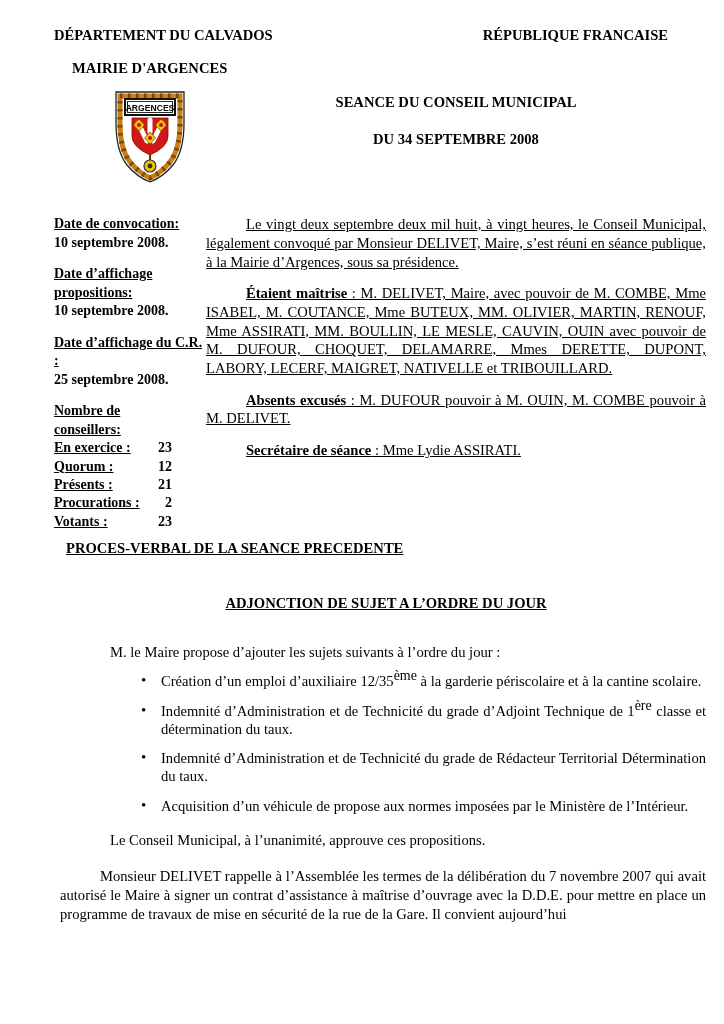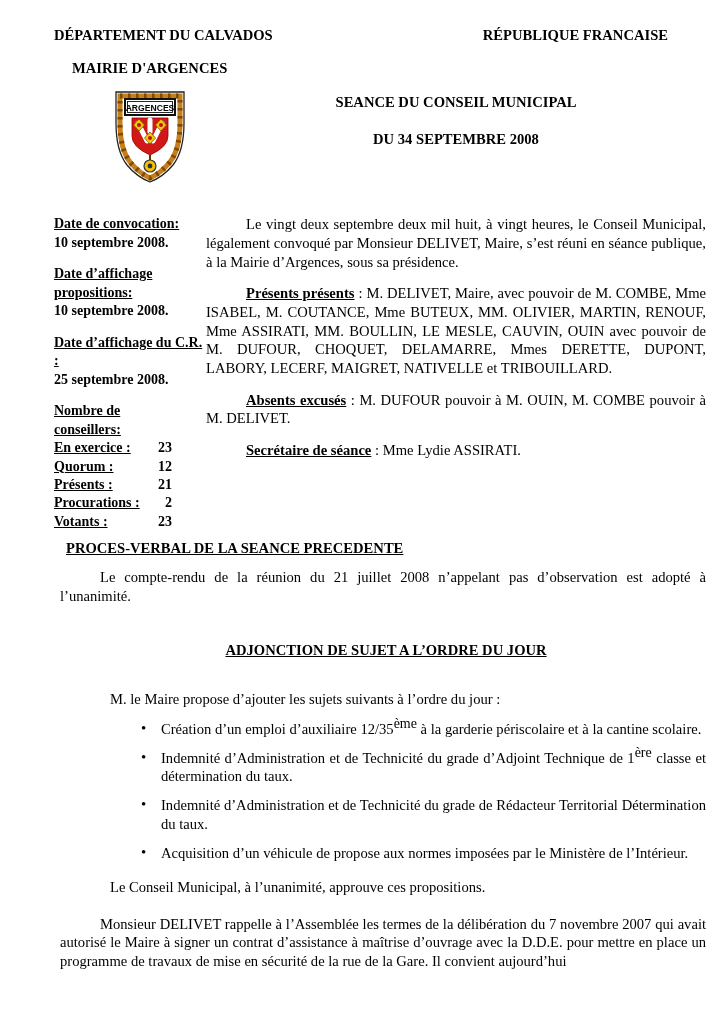--- a/index.html
+++ b/index.html
@@ -23,21 +23,21 @@
   
   .two-col{display:flex;margin-top:0;}
   .meta{width:152px;flex-shrink:0;font-size:14px;font-weight:bold;line-height:1.32;}
   .meta-group{margin-bottom:13px;}
   .meta-label{text-decoration:underline;display:block;}
   .counts{width:118px;}
   .counts-title{text-decoration:underline;display:block;}
   .count-row{display:flex;justify-content:space-between;}
   .count-row .lbl{text-decoration:underline;}
   .intro{flex:1;text-align:justify;}
-  .intro p{margin:0 0 13px 0;text-indent:40px;}
+  .intro p{margin:0 0 13px 0;text-indent:40px;text-decoration:underline;}
   .bu{font-weight:bold;text-decoration:underline;}
   
   .section-heading{font-weight:bold;text-decoration:underline;margin:0 0 0 12px;}
   .h-pv{margin-top:8px;}
   .body-p{margin:10px 0 0 6px;text-align:justify;text-indent:40px;}
   .h-adj{margin-top:36px;text-align:center;}
   .adj-intro{margin:30px 0 0 6px;text-indent:50px;}
   .bullets{list-style:none;margin:8px 0 0 0;padding:0;}
   .bullets li{
     position:relative;margin:11px 0 0 85px;padding-left:22px;
@@ -125,28 +125,27 @@
         </div>
         <div class="count-row">
           <span class="lbl">Votants :</span>
           <span class="val">23</span>
         </div>
       </div>
     </aside>
 
     <div class="intro">
       <p>Le vingt deux septembre deux mil huit, à vingt heures, le Conseil Municipal, légalement convoqué par Monsieur DELIVET, Maire, s’est réuni en séance publique, à la Mairie d’Argences, sous sa présidence.</p>
-      <p><span class="bu">Présents présents</span><span> : M. DELIVET, Maire, avec pouvoir de M. COMBE, Mme ISABEL, M. COUTANCE, Mme BUTEUX, MM. OLIVIER, MARTIN, RENOUF, Mme ASSIRATI, MM. BOULLIN, LE MESLE, CAUVIN, OUIN avec pouvoir de M. DUFOUR, CHOQUET, DELAMARRE, Mmes DERETTE, DUPONT, LABORY, LECERF, MAIGRET, NATIVELLE et TRIBOUILLARD.</span></p>
+      <p><span class="bu">Étaient maîtrise</span><span> : M. DELIVET, Maire, avec pouvoir de M. COMBE, Mme ISABEL, M. COUTANCE, Mme BUTEUX, MM. OLIVIER, MARTIN, RENOUF, Mme ASSIRATI, MM. BOULLIN, LE MESLE, CAUVIN, OUIN avec pouvoir de M. DUFOUR, CHOQUET, DELAMARRE, Mmes DERETTE, DUPONT, LABORY, LECERF, MAIGRET, NATIVELLE et TRIBOUILLARD.</span></p>
       <p><span class="bu">Absents excusés</span><span> : M. DUFOUR pouvoir à M. OUIN, M. COMBE pouvoir à M. DELIVET.</span></p>
       <p><span class="bu">Secrétaire de séance</span><span> : Mme Lydie ASSIRATI.</span></p>
     </div>
   </div>
 
   <div class="section-heading h-pv">PROCES-VERBAL DE LA SEANCE PRECEDENTE</div>
-  <p class="body-p">Le compte-rendu de la réunion du 21 juillet 2008 n’appelant pas d’observation est adopté à l’unanimité.</p>
 
   <div class="section-heading h-adj">ADJONCTION DE SUJET A L’ORDRE DU JOUR</div>
   <p class="adj-intro">M. le Maire propose d’ajouter les sujets suivants à l’ordre du jour :</p>
 
   <ul class="bullets">
     <li><span>Création d’un emploi d’auxiliaire 12/35</span><sup>ème</sup><span> à la garderie périscolaire et à la cantine scolaire.</span></li>
     <li><span>Indemnité d’Administration et de Technicité du grade d’Adjoint Technique de 1</span><sup>ère</sup><span> classe et détermination du taux.</span></li>
     <li><span>Indemnité d’Administration et de Technicité du grade de Rédacteur Territorial Détermination du taux.</span></li>
     <li><span>Acquisition d’un véhicule de propose aux normes imposées par le Ministère de l’Intérieur.</span></li>
   </ul>

